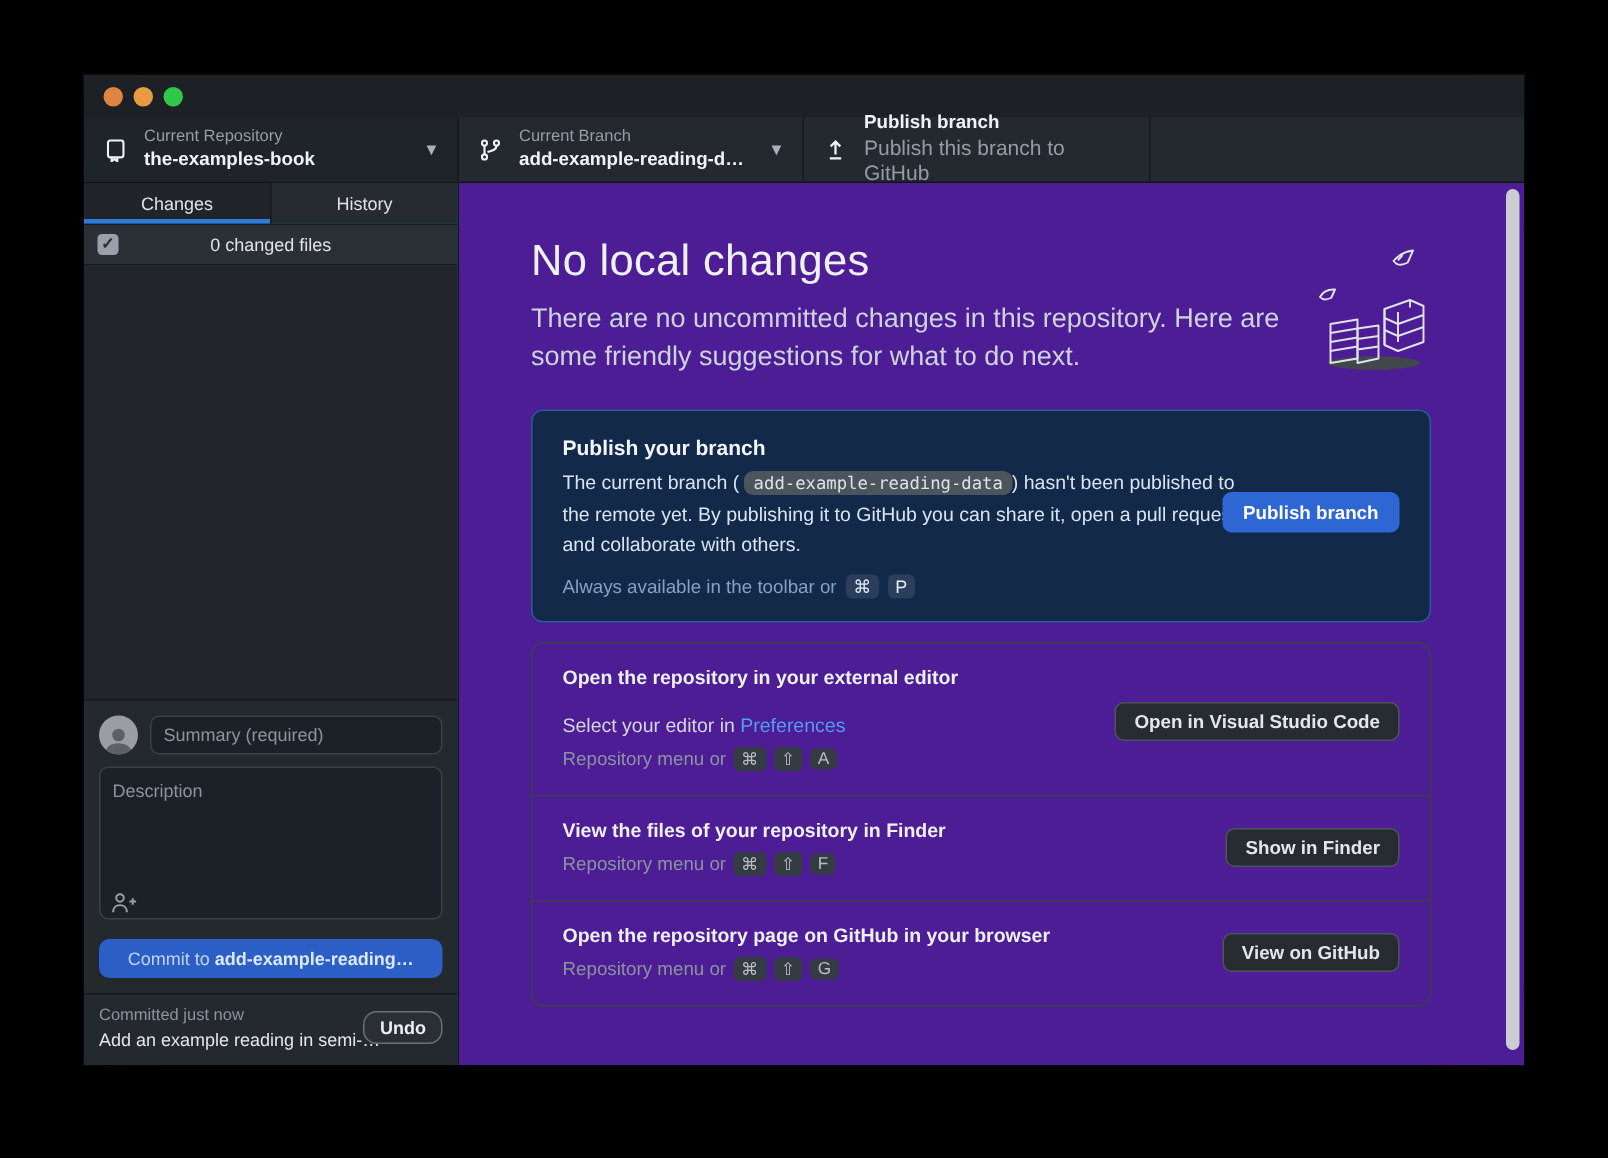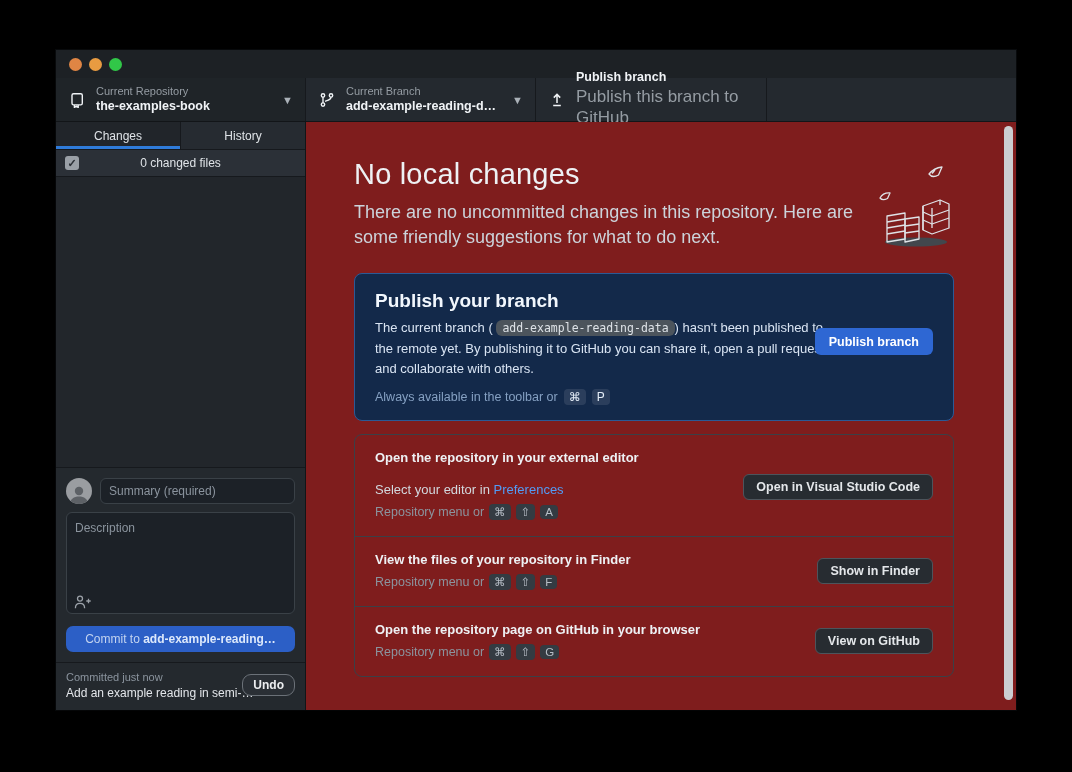--- a/index.html
+++ b/index.html
@@ -26,21 +26,21 @@
             border-right:1px solid #16191d; }
   .tb-sec.repo { width:250px; background:#1f2428; }
   .tb-sec.branch { width:230px; }
   .tb-sec.publish { width:231px; }
   .tb-sec.spacer { flex:1; border-right:none; }
   .tb-icon { width:17px; height:17px; flex:0 0 auto; margin-right:11px;
              display:flex; align-items:center; justify-content:center; }
   .tb-text { flex:1; min-width:0; line-height:1.25; }
   .tb-label { font-size:11px; color:#959ca3; }
   .tb-value { font-size:12.5px; font-weight:700; color:#f0f3f6; white-space:nowrap; }
-  .tb-sub   { font-size:17px; color:#959ca3; }
+  .tb-sub   { font-size:14px; color:#959ca3; }
   .caret { color:#aab1b8; font-size:11px; margin-left:6px; }
 
   
   .appbody { flex:1; display:flex; min-height:0; }
 
   
   .sidebar { width:250px; flex:0 0 auto; background:#0f766e;
              border-right:1px solid #121518; display:flex; flex-direction:column; }
   .tabs { height:28px; flex:0 0 auto; display:flex; border-bottom:1px solid #16191d; }
   .tab { flex:1; display:flex; align-items:center; justify-content:center;
@@ -82,35 +82,35 @@
   .undo-area { flex:0 0 auto; border-top:1px solid #16191d; background:#24292e;
                padding:7px 10px 9px; display:flex; align-items:center; }
   .undo-text { flex:1; min-width:0; line-height:1.35; }
   .undo-status { font-size:11px; color:#8b949e; }
   .undo-msg { font-size:12px; color:#e3e6ea; white-space:nowrap; }
   .undo-btn { flex:0 0 auto; background:#2a2f35; border:1px solid #6b7178;
               border-radius:9px; color:#eceef0; font-size:12px; font-weight:600;
               padding:3px 10px; cursor:pointer; font-family:"Liberation Sans", sans-serif; }
 
   
-  .main { flex:1; position:relative; background:#7f1d1d; padding:36px 16px 0 48px;
+  .main { flex:1; position:relative; background:#4c1d95; padding:36px 16px 0 48px;
           overflow:hidden; }
   .scrollbar { position:absolute; right:3px; top:4px; bottom:10px; width:9px;
                border-radius:5px; background:#cbced1; }
 
   .h1 { font-size:29px; font-weight:400; color:#eef1f4; letter-spacing:.2px; }
   .subtitle { margin-top:9px; width:515px; font-size:18px; line-height:1.4;
               color:#ccd3da; }
 
   .illustration { position:absolute; top:42px; right:58px; }
 
   .blurb-card { position:relative; margin-top:23px; width:600px;
                 background:#13294a; border:1px solid #2b5a96; border-radius:8px;
                 padding:16px 20px 15px; }
-  .card-title { font-size:19px; font-weight:700; color:#f2f7fd; }
+  .card-title { font-size:14px; font-weight:700; color:#f2f7fd; }
   .card-body { margin-top:6px; width:455px; font-size:13px; line-height:1.58;
                color:#d9e4f3; }
   .code-chip { background:#4c545c; border-radius:6px; padding:1px 6px;
                font-family:"DejaVu Sans Mono", monospace; font-size:11.5px;
                color:#dde2e7; white-space:nowrap; }
   .card-foot { margin-top:9px; font-size:12.5px; color:#85a0c2;
                display:flex; align-items:center; gap:6px; }
   kbd.blue { background:rgba(255,255,255,.10); border-radius:4px; padding:1px 5px;
              font-size:12px; color:#e3ecf6; font-family:"Liberation Sans", sans-serif; }
   .primary-btn { position:absolute; right:20px; top:54px; height:27px; padding:0 14px;

